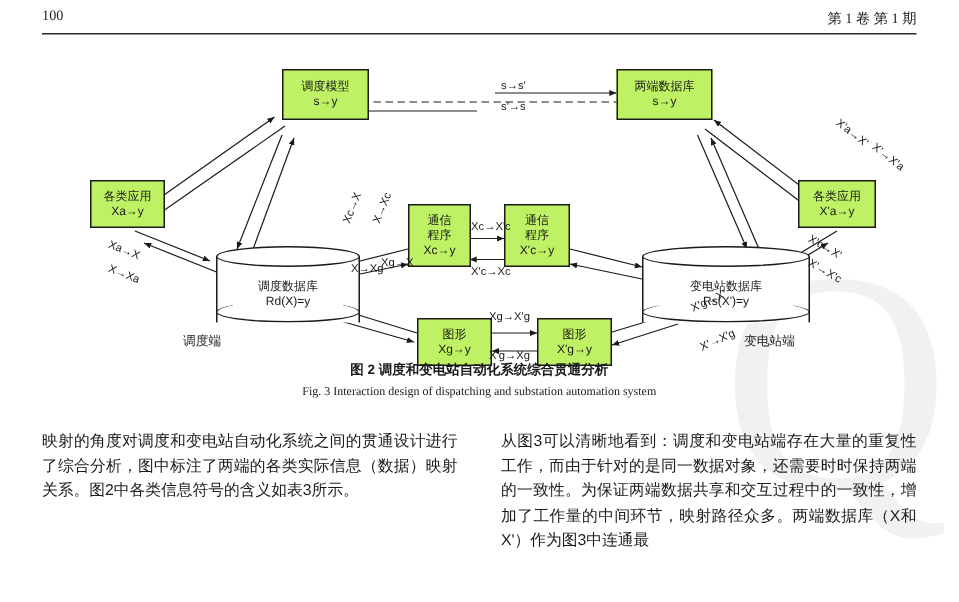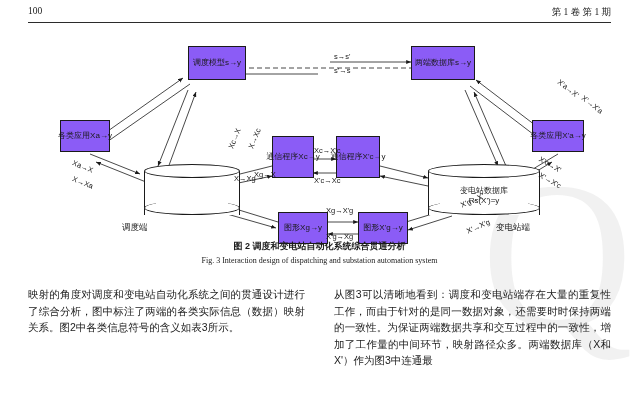--- a/index.html
+++ b/index.html
@@ -36,25 +36,25 @@
 
   
   .figure{
     position:absolute;left:28px;top:26px;width:583px;height:212px;
   }
   .fig-svg{position:absolute;left:0;top:0;}
 
   .box{
     position:absolute;
     border:1px solid #1a1a1a;
-    background:#8b5cf6;
+    background:#bef264;
     font-size:8px;
     line-height:1.28;
     text-align:center;
-    display:flex;flex-direction:row;justify-content:center;align-items:center;
+    display:flex;flex-direction:column;justify-content:center;align-items:center;
     font-family:"Liberation Sans",sans-serif;
     box-sizing:border-box;
   }
   .box span{display:block;white-space:nowrap;}
 
   .lbl{
     position:absolute;
     font-size:7.5px;
     font-family:"Liberation Sans",sans-serif;
     white-space:nowrap;
@@ -207,20 +207,24 @@
     </div>
     <div class="box" style="left:330px;top:186px;width:50px;height:32px;">
       <span>图形</span>
       <span>X'g→y</span>
     </div>
 
     <div class="db" style="left:116px;top:138px;">
       <div class="body"></div>
       <div class="top"></div>
       <div class="bot"></div>
+      <div class="txt">
+        <span>调度数据库</span>
+        <span>Rd(X)=y</span>
+      </div>
     </div>
     <div class="db" style="left:400px;top:138px;width:112px;">
       <div class="body" style="width:112px;"></div>
       <div class="top" style="width:112px;border-radius:56px/7px;"></div>
       <div class="bot" style="width:112px;border-radius:56px/7px;"></div>
       <div class="txt" style="width:112px;">
         <span>变电站数据库</span>
         <span>Rs(X')=y</span>
       </div>
     </div>

